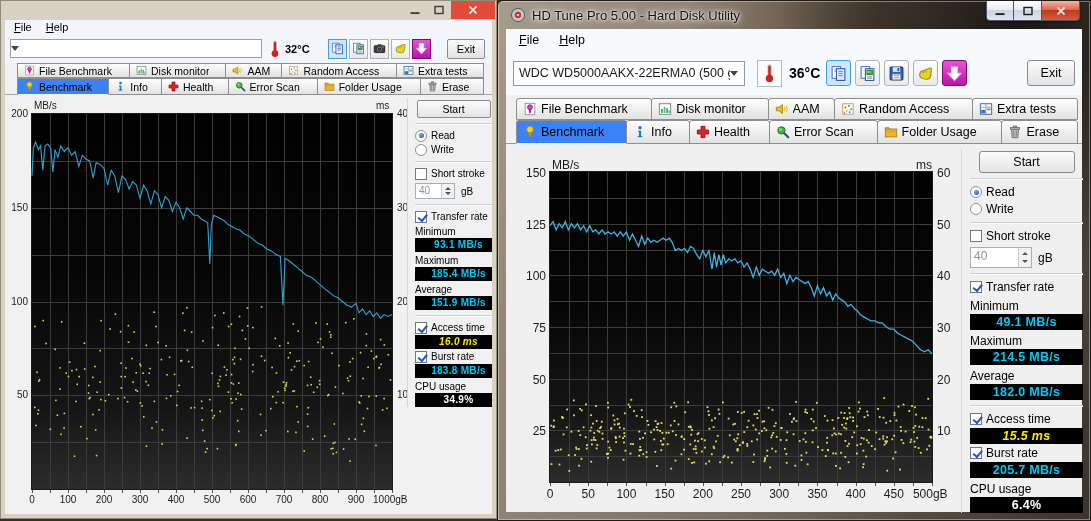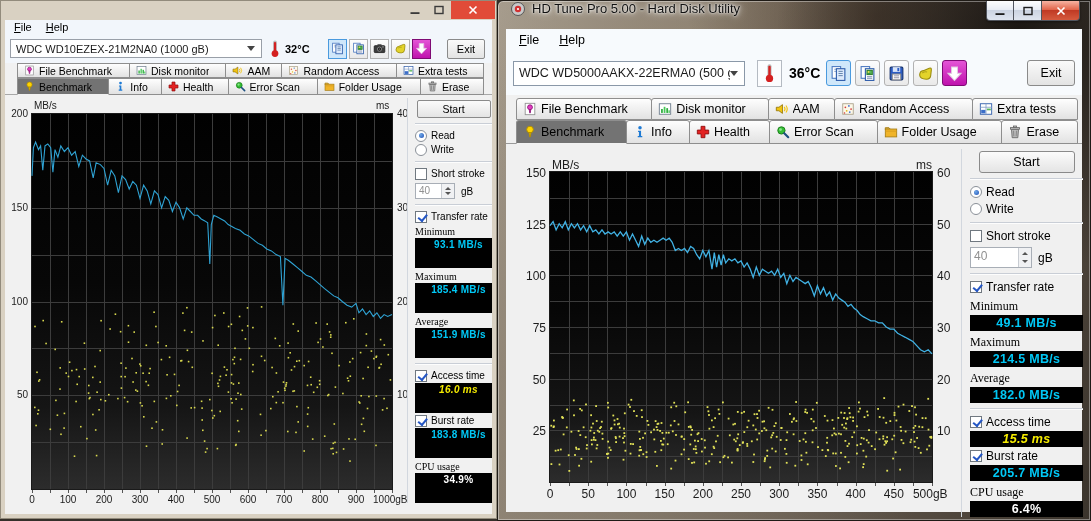--- a/index.html
+++ b/index.html
@@ -11,21 +11,21 @@
   .icon{display:inline-flex;align-items:center;justify-content:center;flex:0 0 auto;}
   .icon svg{width:100%;height:100%;display:block;}
   .combo{background:#fff;display:flex;align-items:center;position:relative;}
   .combo-text{flex:1;padding:0 5px;white-space:nowrap;overflow:hidden;color:#1a1a1a;}
   .combo-arrow{width:0;height:0;border-left:4px solid transparent;border-right:4px solid transparent;
     border-top:5px solid #444;margin-right:6px;}
   .vbox{background:#000;font-weight:bold;text-align:center;letter-spacing:.3px;}
   .vbox.cyan{color:#00c8f6;}
   .vbox.yellow{color:#f6ec00;font-style:italic;}
   .vbox.white{color:#ffffff;}
-  .vlabel{color:#000;font-family:Liberation Serif, serif;}
+  .vlabel{color:#000;}
   .sep{border-top:1px solid #c9ced6;border-bottom:1px solid #fdfdfd;height:0;margin:5px 0 4px;}
   .check-row,.radio-row{display:flex;align-items:center;gap:4px;cursor:default;color:#000;}
   .checkbox{width:12px;height:12px;background:#fff;border:1px solid #707880;position:relative;flex:0 0 auto;}
   .checkbox.checked::after{content:'';position:absolute;left:1.5px;top:2px;width:7px;height:3.5px;
     border-left:2px solid #2456c4;border-bottom:2px solid #2456c4;transform:rotate(-50deg);}
   .radio{width:12px;height:12px;border-radius:50%;background:#fff;border:1px solid #8a9098;position:relative;flex:0 0 auto;}
   .radio.sel::after{content:'';position:absolute;left:2.5px;top:2.5px;width:5px;height:5px;border-radius:50%;
     background:radial-gradient(circle at 35% 35%,#6fa8e8,#1e4fb4);}
   .spin-row{display:flex;align-items:center;gap:6px;margin-top:3px;}
   .spinner{background:#fff;border:1px solid #a8aeb6;display:flex;align-items:stretch;}
@@ -33,21 +33,21 @@
   .spin-btns{width:13px;border-left:1px solid #c8ccd2;display:flex;flex-direction:column;
     align-items:center;justify-content:space-evenly;background:#f0f1f3;}
   .spin-btns i{display:block;width:0;height:0;border-left:3px solid transparent;border-right:3px solid transparent;}
   .spin-btns i.up{border-bottom:3px solid #555;}
   .spin-btns i.dn{border-top:3px solid #555;}
   .unit{color:#000;}
   .tabrow{position:absolute;display:flex;align-items:stretch;}
   .tab{display:flex;align-items:center;gap:4px;padding:0 6px;border:1px solid #8e8e8e;
     background:linear-gradient(#fefefe,#ededed 60%,#e2e2e2);white-space:nowrap;position:relative;color:#000;}
   .tab+.tab{margin-left:-1px;}
-  .tab.active{background:#737373;border-bottom:1px solid #f1f1f1;z-index:6;}
+  .tab.active{background:#3b82f6;border-bottom:1px solid #f1f1f1;z-index:6;}
   .tab-label{overflow:hidden;text-overflow:ellipsis;}
   .tbtn{display:flex;align-items:center;justify-content:center;border:1px solid #b2b2b2;
     background:linear-gradient(#fdfdfd,#e9e9e9);padding:0;cursor:default;}
   .tbtn.tsel{border:1px solid #4a9ade;background:#cfe7fa;}
   .tbtn.magenta{background:linear-gradient(#e455d6,#bf12ad);border-color:#7e0a74;}
   .exit-btn{border:1px solid #8a8a8a;background:linear-gradient(#fafafa,#e3e3e3);color:#000;cursor:default;}
   .start-btn{border:1px solid #8a8a8a;background:linear-gradient(#fbfbfb,#e4e4e4);color:#000;cursor:default;display:block;}
   .chart{position:absolute;background:linear-gradient(180deg,#010101 0%,#070707 45%,#151515 78%,#2c2c2c 100%);
     border:1px solid #1a1a1a;}
   .tick{position:absolute;color:#1c1c1c;white-space:nowrap;line-height:1;}
@@ -84,33 +84,33 @@
   .win-left .tab .icon{width:11px;height:11px;}
   .win-left .tabpage{position:absolute;left:4px;right:4px;top:93px;bottom:4px;background:#f1f1f1;
     border-top:1px solid #a8a8a8;z-index:3;}
   .win-left .chart{left:30px;top:112px;width:362px;height:377px;z-index:7;}
   .win-left .panel{position:absolute;left:406px;top:97px;width:85px;z-index:7;font-size:10px;
     padding-left:7px;border-left:1px solid #d2d7de;}
   .win-left .start-btn{width:74px;height:18px;font-size:10.5px;margin:2px auto 0;border-radius:2px;}
   .win-left .radio-row,.win-left .check-row{height:13px;margin:1px 0;}
   .win-left .spinner{width:40px;height:16px;font-size:10px;}
   .win-left .vlabel{margin-top:3px;font-size:10px;}
-  .win-left .vbox{height:30px;line-height:13px;font-size:10px;margin-top:1px;padding-left:10px;}
+  .win-left .vbox{height:14px;line-height:13px;font-size:10px;margin-top:1px;padding-left:10px;}
 
   
   .win-right{position:absolute;left:497px;top:0;width:594px;height:521px;z-index:2;
     border:1px solid #1f1b16;border-radius:6px 0 0 0;
     background:
       radial-gradient(circle at 88% 6%, rgba(15,12,10,.85), rgba(15,12,10,0) 34%),
       radial-gradient(circle at 64% 3%, rgba(70,55,42,.75), rgba(70,55,42,0) 30%),
       radial-gradient(circle at 40% 12%, rgba(150,135,115,.5), rgba(150,135,115,0) 45%),
       radial-gradient(circle at 10% 80%, rgba(140,128,112,.6), rgba(140,128,112,0) 55%),
       linear-gradient(110deg,#a79d8e,#857b6d 35%,#5d5348 70%,#3b342c);
     box-shadow:inset 0 0 0 1px rgba(255,255,255,.38);}
-  .win-right .titlebar{position:absolute;left:0;top:0;right:0;height:28px;display:flex;}
+  .win-right .titlebar{position:absolute;left:0;top:0;right:0;height:28px;display:flex;align-items:center;}
   .win-right .app-ic{width:16px;height:16px;margin-left:12px;}
   .win-right .title-text{font-size:13px;color:#111;margin-left:6px;
     text-shadow:0 0 10px rgba(255,255,255,.95),0 0 4px rgba(255,255,255,.9),0 0 2px rgba(255,255,255,.9);}
   .win-right .caps{position:absolute;left:488px;top:0;height:20px;display:flex;z-index:6;
     filter:drop-shadow(0 1px 1px rgba(0,0,0,.4));}
   .win-right .cap{width:28px;border:1px solid #51555e;border-top:none;color:#1c1c1c;
     background:linear-gradient(#fdfdfd,#e9edf4 45%,#ccd4e2 50%,#dfe5ef);
     display:flex;align-items:center;justify-content:center;}
   .win-right .cap svg{width:10px;height:10px;}
   .win-right .cap+.cap{border-left:none;}
@@ -176,21 +176,20 @@
           </span>
         </button>
     </div>
     <div class="client"></div>
     <div class="menubar">
       <span class="menu-item">File</span>
       <span class="menu-item">Help</span>
     </div>
     <div class="toolbar">
       <div class="combo">
-        <span class="combo-text">WDC WD10EZEX-21M2NA0 (1000 gB)</span>
         <span class="combo-arrow"></span>
       </div>
       <span class="icon thermo">
           <svg viewBox="0 0 16 24">
             <line x1="8" y1="3" x2="8" y2="15" stroke="#bbb" stroke-width="5" stroke-linecap="round"></line>
             <line x1="8" y1="4" x2="8" y2="15" stroke="#d42020" stroke-width="3" stroke-linecap="round"></line>
             <circle cx="8" cy="18" r="4.5" fill="#d42020"></circle>
           </svg>
         </span>
       <span class="temp">32°C</span>

